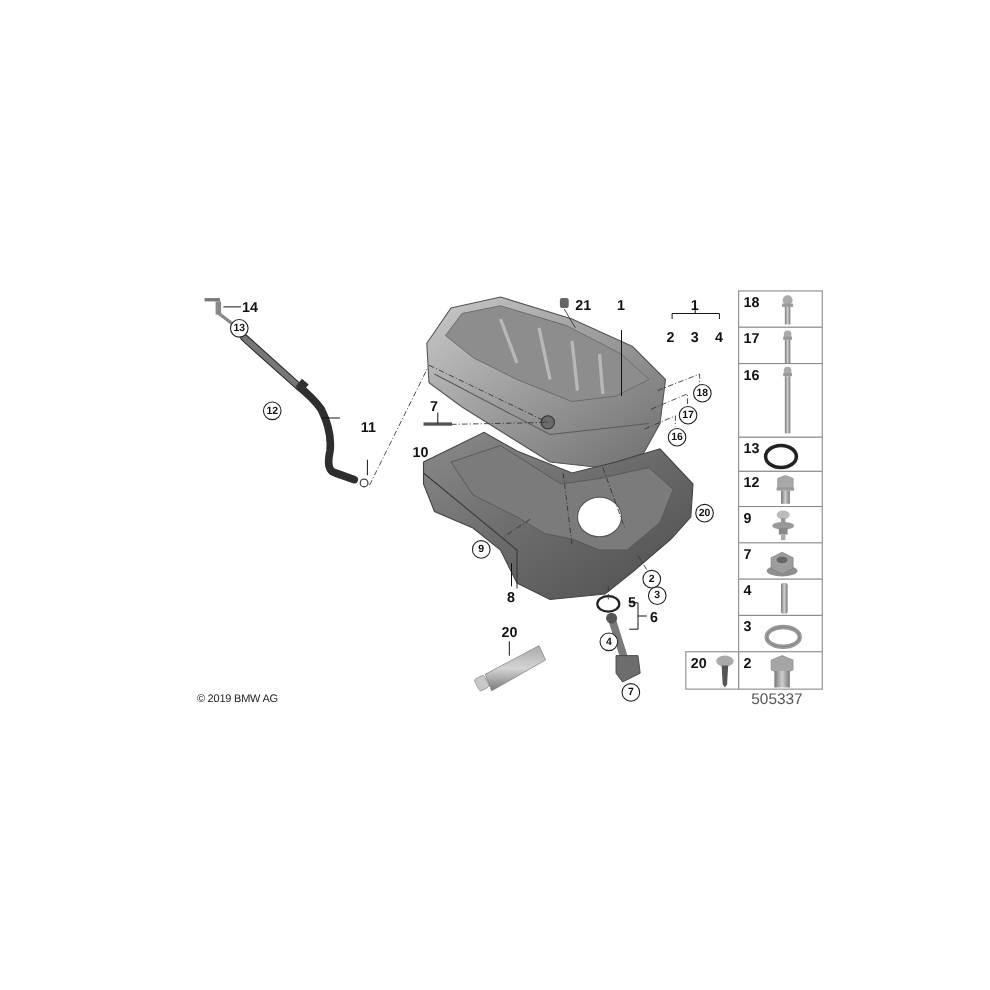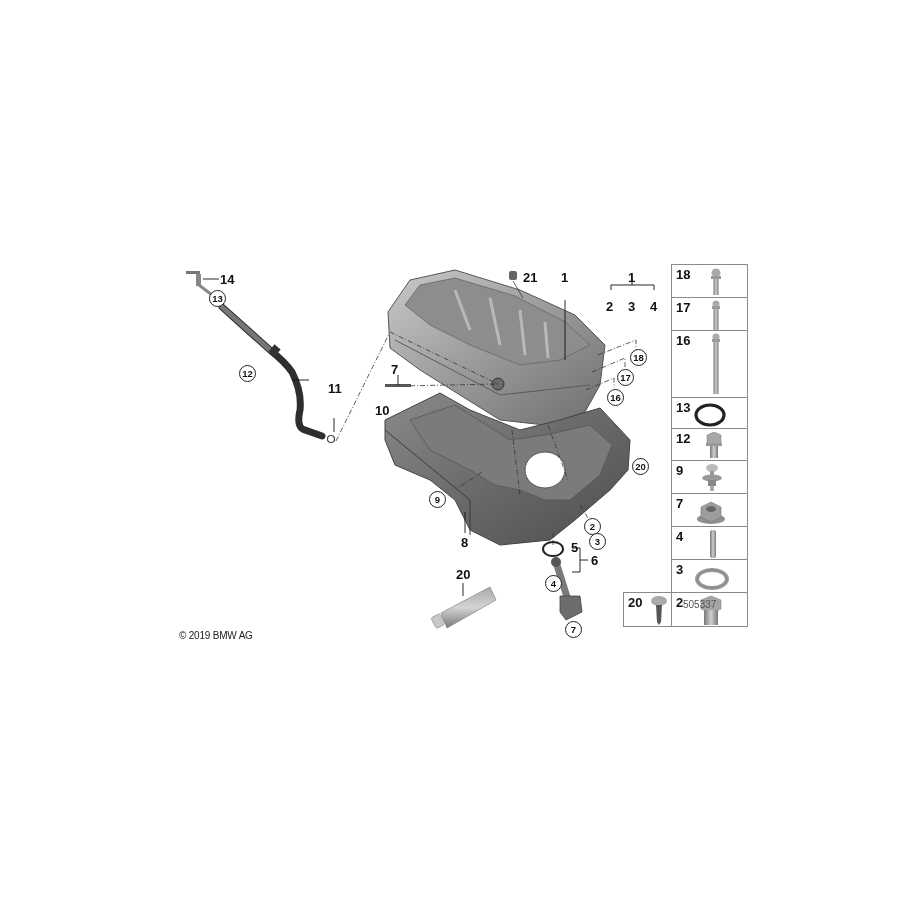--- a/index.html
+++ b/index.html
@@ -6,21 +6,21 @@
   body { width:900px; height:900px; position:relative; overflow:hidden;
          font-family:"Liberation Sans", sans-serif; color:#111; }
   .abs { position:absolute; }
   .lbl { position:absolute; font-weight:bold; font-size:13px; line-height:13px; color:#111; }
   .circ { position:absolute; width:15px; height:15px; border:1.3px solid #222; border-radius:50%;
           background:#fff; font-size:9.5px; font-weight:bold; line-height:15px; text-align:center; color:#111; }
   svg.canvas { position:absolute; left:0; top:0; }
   .cell { position:absolute; border:1px solid #8a8a8a; background:#fff; box-sizing:border-box; }
   .cell .num { position:absolute; left:4px; top:3px; font-weight:bold; font-size:13px; line-height:13px; }
   .copyright { position:absolute; left:179px; top:630px; font-size:10px; color:#222; letter-spacing:-0.2px; }
-  .diagid { position:absolute; left:683px; top:599px; font-size:10px; color:#555; }
+  .diagid { position:absolute; left:683px; top:627px; font-size:14px; color:#555; }
 </style>
 </head>
 <body>
 
 <svg class="canvas" width="900" height="900" viewBox="0 0 900 900">
   <defs>
     <linearGradient id="panTop" x1="0" y1="0" x2="1" y2="1">
       <stop offset="0" stop-color="#c9c9c9"></stop>
       <stop offset="0.5" stop-color="#9a9a9a"></stop>
       <stop offset="1" stop-color="#6f6f6f"></stop>

